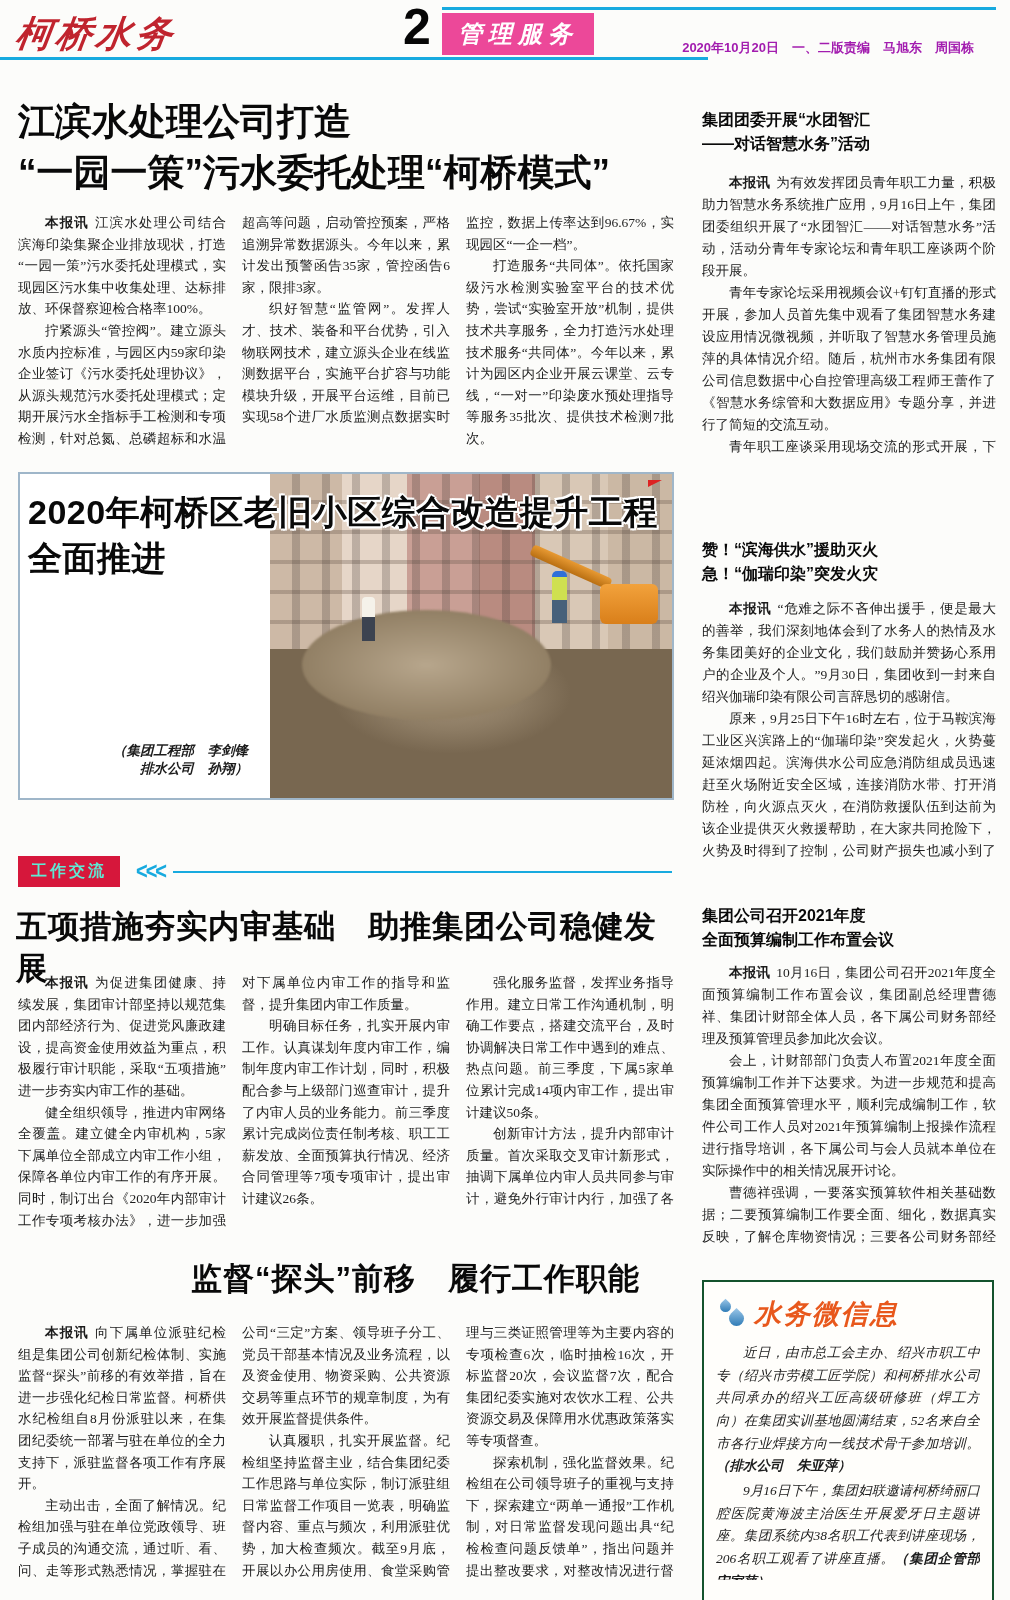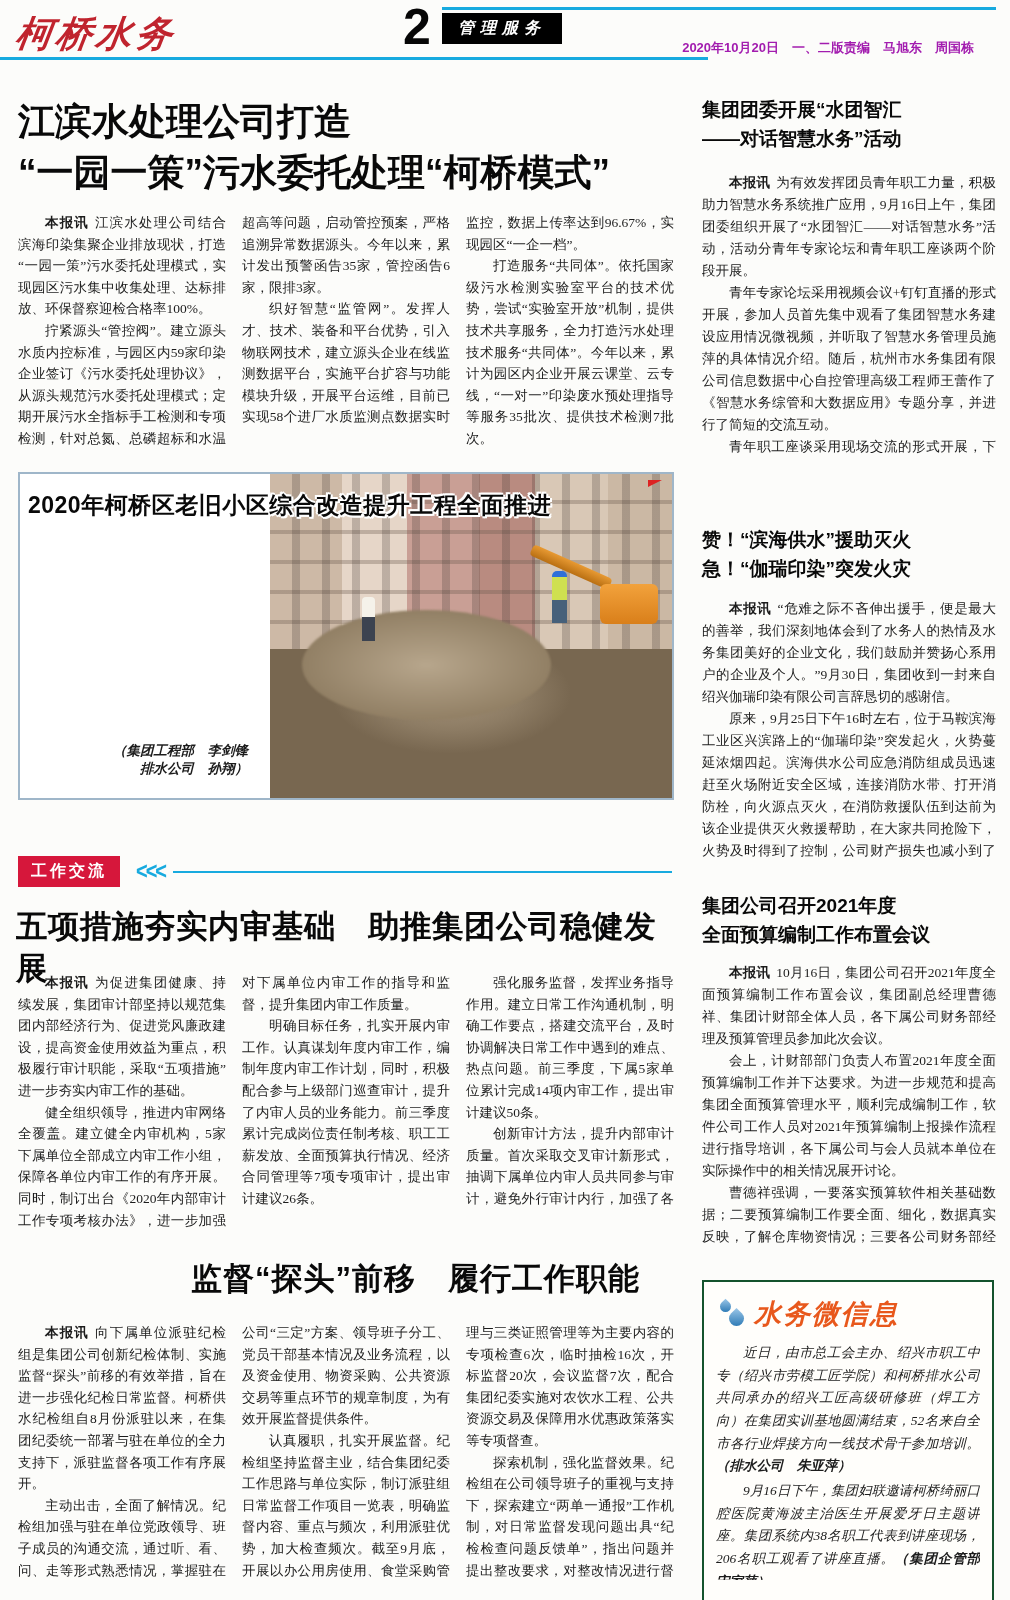--- a/index.html
+++ b/index.html
@@ -5,23 +5,23 @@
   html,body{margin:0;padding:0;background:#9a9a9a;}
   .page{position:relative;width:1010px;height:1600px;margin:0 auto;background:#fcfcfa;
         overflow:hidden;font-family:"Liberation Serif",serif;color:#1c1c1c;}
   
   .logo{position:absolute;left:16px;top:10px;font-family:"DejaVu Serif",serif;
         font-style:italic;font-weight:bold;font-size:36px;color:#c0242e;
         transform:skewX(-8deg);letter-spacing:4px;}
   .pagenum{position:absolute;left:403px;top:2px;font-family:"Liberation Sans",sans-serif;
         font-weight:900;font-size:50px;line-height:1;color:#060606;}
   .rule-top{position:absolute;left:442px;top:7px;right:14px;height:3px;background:#17aadf;}
-  .badge-section{position:absolute;left:442px;top:13px;background:#000000;color:#fff;
+  .badge-section{position:absolute;left:442px;top:13px;background:#ec4899;color:#fff;
         font-family:"Liberation Sans",sans-serif;font-weight:bold;font-style:italic;
-        font-size:16px;padding:5px 16px;letter-spacing:6px;}
+        font-size:24px;padding:5px 16px;letter-spacing:6px;}
   .dateline{position:absolute;right:36px;top:39px;font-family:"Liberation Sans",sans-serif;
         font-weight:bold;font-size:13px;color:#a21caf;}
   .rule-bottom{position:absolute;left:0;top:57px;width:708px;height:3px;background:#17aadf;}
   
   .headline{font-family:"Liberation Sans",sans-serif;font-weight:900;color:#090909;}
   .body-cols{column-gap:16px;text-align:justify;overflow:hidden;font-size:13.5px;line-height:1.6;}
   .body-cols p,.rbody p{margin:0;text-indent:2em;}
   .lead{font-family:"Liberation Sans",sans-serif;font-weight:bold;margin-right:6px;}
   .byline{font-style:italic;font-weight:bold;text-align:right;padding-right:6px;}
   .byline-inline{font-style:italic;font-weight:bold;}
@@ -47,40 +47,40 @@
         background:linear-gradient(#f2a23c,#d97f1a);border-radius:6px;}
   .ph-excavator-arm{position:absolute;right:58px;top:27%;width:86px;height:12px;
         background:linear-gradient(#e89a33,#b96f12);transform:rotate(24deg);border-radius:4px;}
   .ph-worker1{position:absolute;left:23%;top:38%;width:13px;height:44px;
         background:linear-gradient(#f5f2ea 0 45%,#3c4350 45% 100%);border-radius:4px 4px 0 0;}
   .ph-worker2{position:absolute;right:26%;top:30%;width:15px;height:52px;
         background:linear-gradient(#2e6fd8 0 12%,#cfe050 12% 55%,#46607a 55% 100%);border-radius:5px 5px 0 0;}
   .ph-flag{position:absolute;right:10px;top:6px;width:0;height:0;
         border-top:7px solid #d22;border-right:14px solid #0000;}
   .photo-title{position:absolute;left:8px;top:16px;width:636px;z-index:5;
-        font-size:23px;letter-spacing:0.5px;
+        font-size:34px;letter-spacing:0.5px;
         text-shadow:-2px 0 #fff,2px 0 #fff,0 -2px #fff,0 2px #fff,2px 2px #fff,-2px -2px #fff;}
   .photo-caption{position:absolute;left:14px;top:72px;width:226px;font-size:14px;
         line-height:1.82;font-style:italic;text-align:justify;text-indent:2em;color:#222;}
   .photo-bylines{position:absolute;left:14px;top:268px;width:220px;font-size:13.5px;}
   
   .marker-row{position:absolute;left:18px;top:856px;width:654px;display:flex;align-items:center;}
-  .marker-badge{background:#d6173b;color:#ffffff;font-family:"Liberation Sans",sans-serif;
+  .marker-badge{background:#d6173b;color:#5eead4;font-family:"Liberation Sans",sans-serif;
         font-weight:bold;font-size:16px;padding:5px 13px;letter-spacing:3px;}
   .marker-chevrons{color:#17aadf;font-family:"Liberation Sans",sans-serif;font-weight:900;
         font-size:20px;letter-spacing:-2px;margin:0 8px 0 16px;transform:scaleY(1.15);}
   .marker-line{flex:1;height:2px;background:#17aadf;}
   
   .audit-hl{position:absolute;left:16px;top:906px;width:660px;font-size:31.5px;letter-spacing:0.5px;}
   .audit-body{position:absolute;left:18px;top:972px;width:656px;height:262px;column-count:3;}
   
   .sup-hl{position:absolute;left:20px;top:1258px;width:620px;font-size:31px;letter-spacing:1px;text-align:right;}
   .sup-body{position:absolute;left:18px;top:1322px;width:656px;height:272px;column-count:3;}
   
-  .r-hl{position:absolute;left:702px;width:294px;font-size:19px;line-height:1.5;}
+  .r-hl{position:absolute;left:702px;width:294px;font-size:16px;line-height:1.5;margin-top:12px;}
   .r-body{position:absolute;left:702px;width:294px;}
   .hl-youth{top:96px;}   .body-youth{top:172px;height:288px;}
   .hl-fire{top:526px;}   .body-fire{top:598px;height:260px;}
   .hl-budget{top:892px;} .body-budget{top:962px;height:284px;}
   
   .wx-box{position:absolute;left:702px;top:1280px;width:292px;height:336px;
         border:2px solid #14532d;background:#fffefb;box-sizing:border-box;padding:10px 12px 8px;}
   .wx-title-row{display:flex;align-items:center;margin:4px 0 10px 4px;}
   .wx-drops{position:relative;width:26px;height:30px;margin-right:8px;}
   .wx-drop{position:absolute;background:linear-gradient(135deg,#9cc7e8,#1d6fae);

